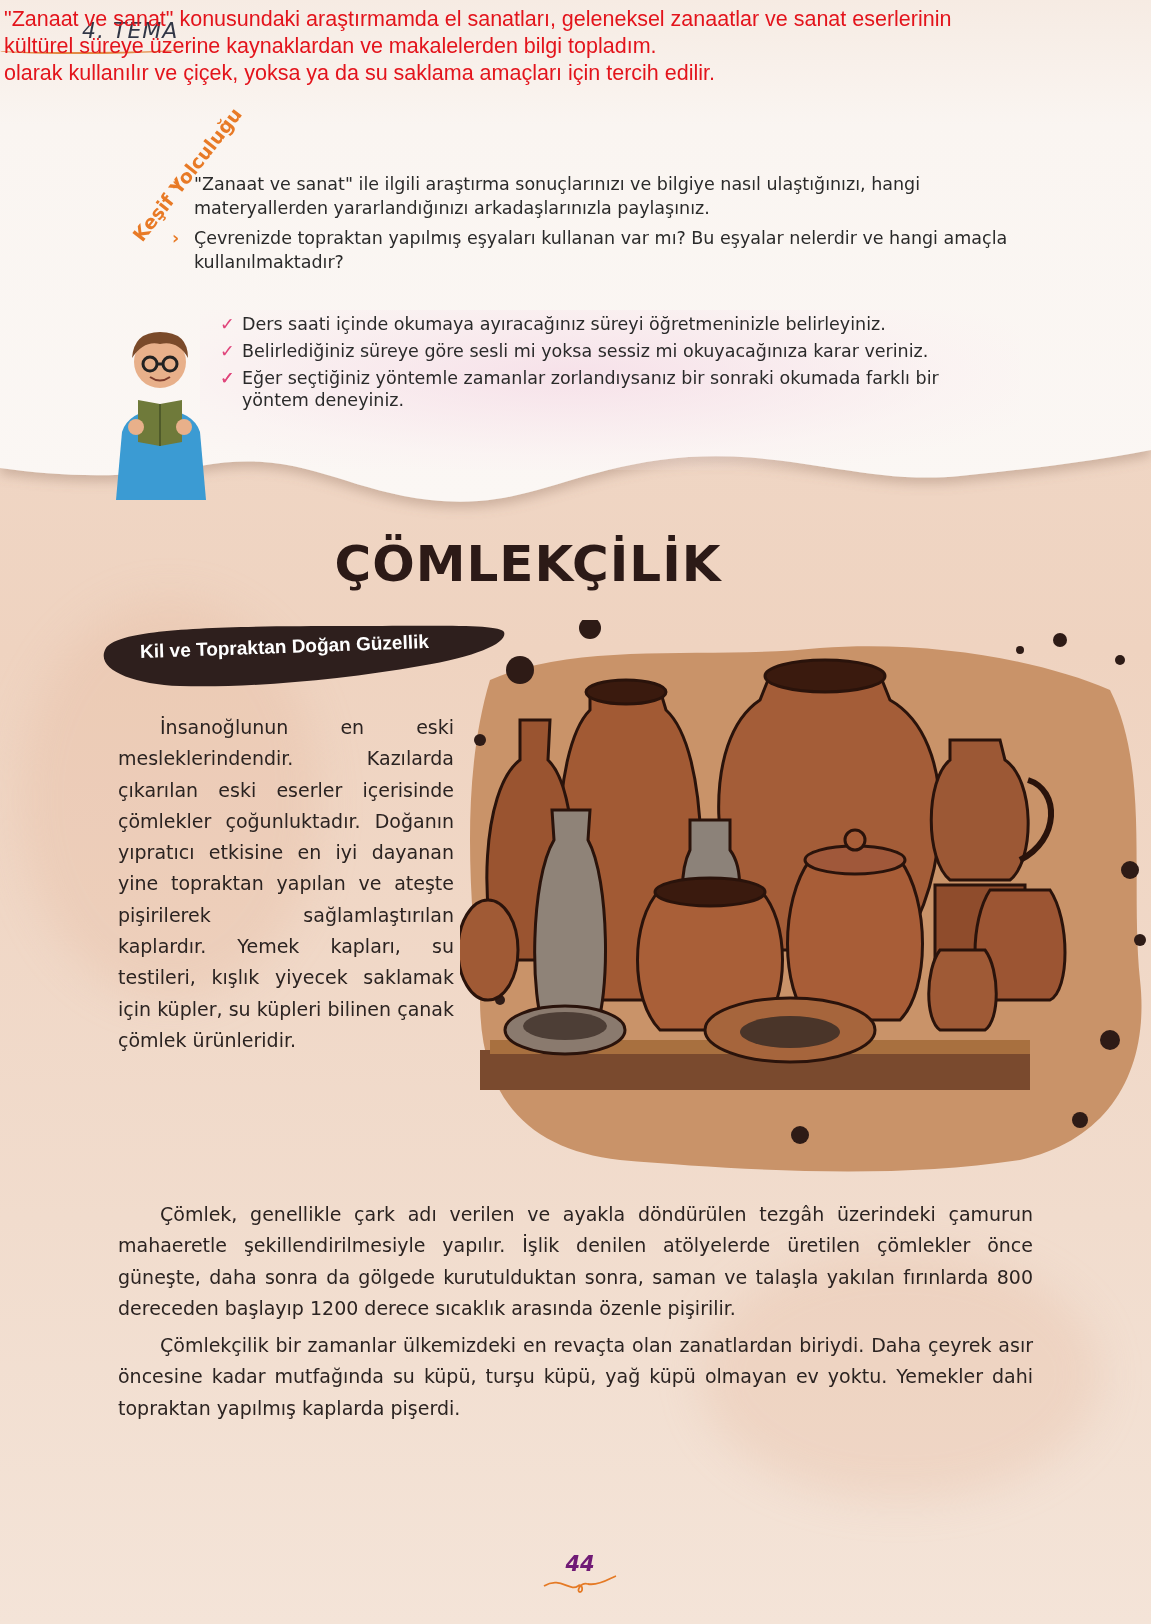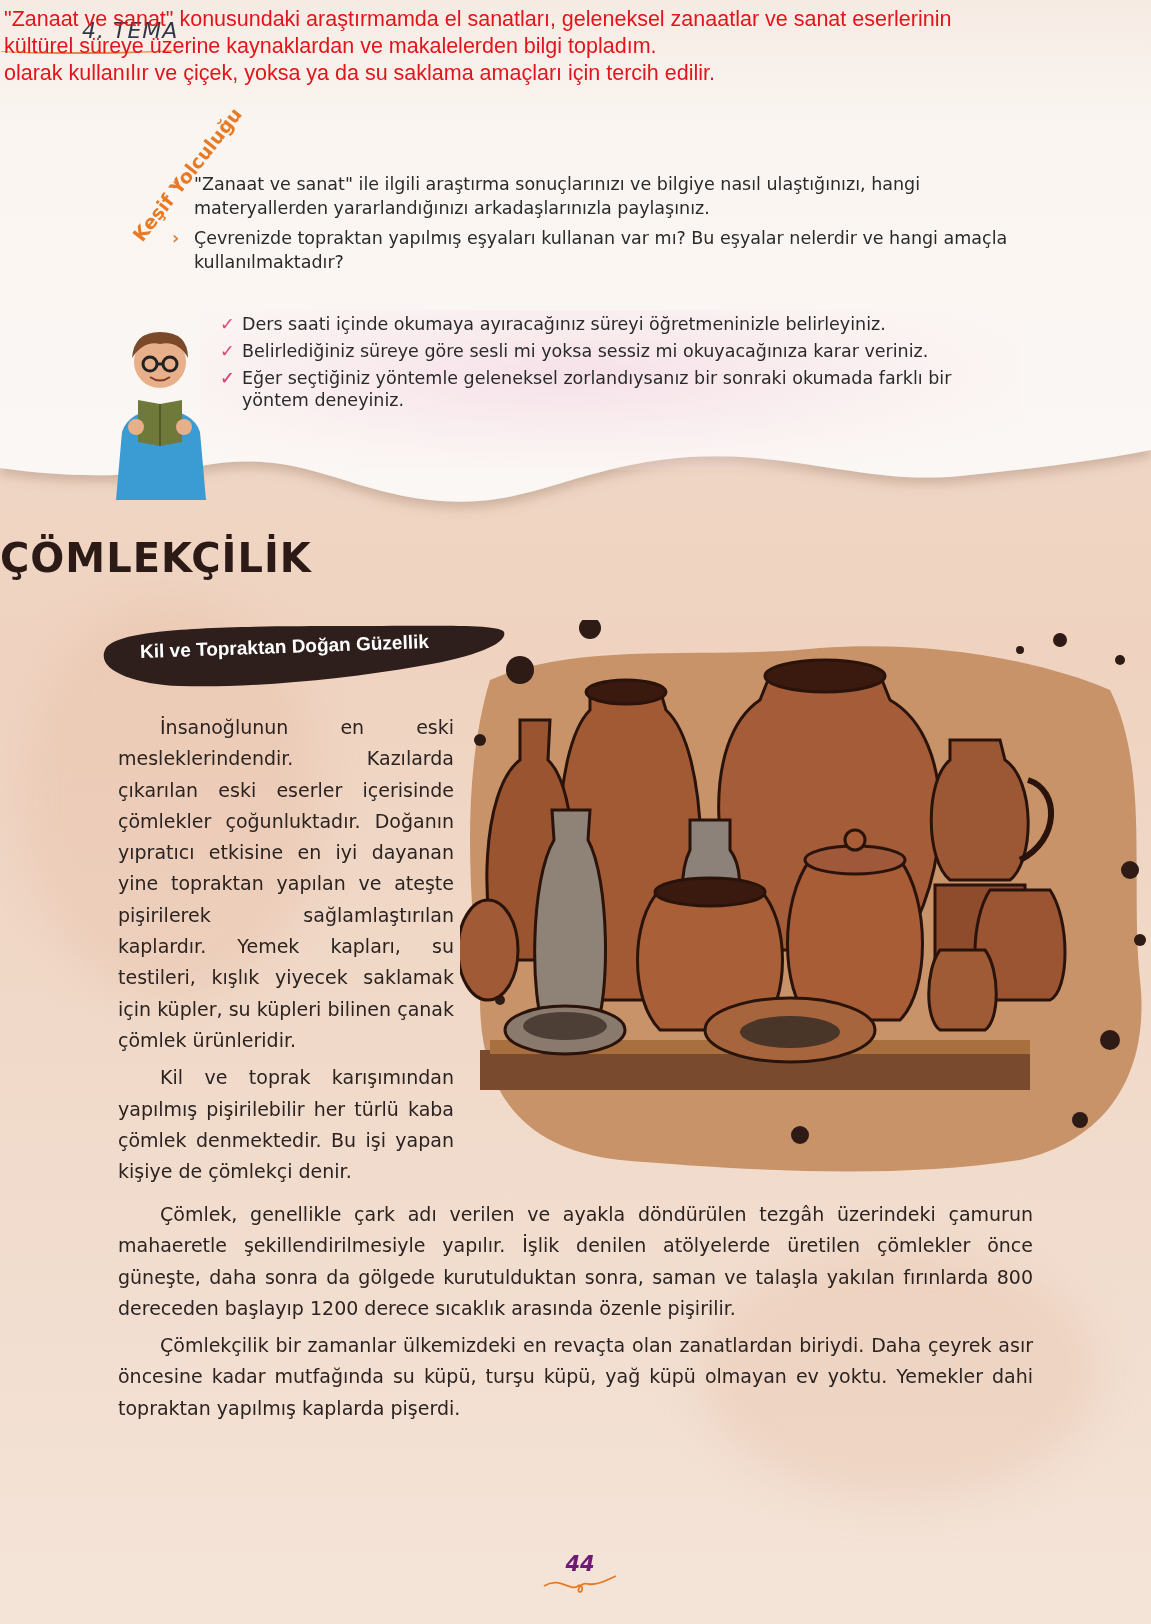--- a/index.html
+++ b/index.html
@@ -64,22 +64,22 @@
     position: relative; padding-left: 24px; margin-bottom: 5px;
     font-size: 17.5px; line-height: 22px; color: #2a2a2a;
   }
   .check-item .check { position: absolute; left: 2px; top: 0; color: #e0457b; }
 
   .boy {
     position: absolute; left: 108px; top: 322px; width: 105px; height: 178px;
   }
 
   .main-title {
-    position: absolute; left: 0; width: 1056px; top: 535px; 
-    font-size: 40px; font-weight: 900; letter-spacing: 1px; color: #2c1a17;
+    position: absolute; left: 0; width: 1056px; top: 535px; text-align: center;
+    font-size: 50px; font-weight: 900; letter-spacing: 1px; color: #2c1a17;
     font-family: "DejaVu Sans", sans-serif;
   }
 
   .subtitle-blob {
     position: absolute; left: 100px; top: 622px; width: 410px; height: 68px;
   }
   .subtitle-text {
     position: absolute; left: 140px; top: 636px;
     color: #ffffff; font-weight: bold; font-size: 19px;
     font-family: "Liberation Sans", sans-serif;
@@ -173,34 +173,33 @@
   </div>
   <div class="check-item">
     <span class="check">✓</span>
     <span>Belirlediğiniz süreye göre sesli mi yoksa sessiz mi okuyacağınıza karar veriniz.</span>
   </div>
   <div class="check-item" style="padding-right:60px;">
     <span class="check">✓</span>
   </div>
   <div class="check-item" style="padding-right:60px;">
     <span class="check">✓</span>
-    <span>Eğer seçtiğiniz yöntemle geleneksel zorlandıysanız bir sonraki okumada farklı bir yöntem deneyiniz.</span>
+    <span>Eğer seçtiğiniz yöntemle zamanlar zorlandıysanız bir sonraki okumada farklı bir yöntem deneyiniz.</span>
   </div>
 </div>
 
 <div class="main-title">ÇÖMLEKÇİLİK</div>
 
 <svg class="subtitle-blob" viewBox="0 0 410 68">
   <path d="M6,26 C20,6 120,4 250,4 C340,4 400,2 404,10 C408,20 380,34 320,44 C240,58 150,66 80,64 C30,62 -6,46 6,26 Z" fill="#2e1f1d"></path>
 </svg>
 <div class="subtitle-text">Kil ve Topraktan Doğan Güzellik</div>
 
 <div class="col-text">
   <p>İnsanoğlunun en eski mesleklerindendir. Kazılarda çıkarılan eski eserler içerisinde çömlekler çoğunluktadır. Doğanın yıpratıcı etkisine en iyi dayanan yine topraktan yapılan ve ateşte pişirilerek sağlamlaştırılan kaplardır. Yemek kapları, su testileri, kışlık yiyecek saklamak için küpler, su küpleri bilinen çanak çömlek ürünleridir.</p>
-  <p>Kil ve toprak karışımından yapılmış pişirilebilir her türlü kaba çömlek denmektedir. Bu işi yapan kişiye de çömlekçi denir.</p>
 </div>
 
 <svg class="pottery" viewBox="0 0 690 560">
   <path d="M30,60 C120,20 250,40 360,28 C470,20 580,40 650,70 C690,150 670,260 680,360 C690,450 650,520 560,540 C430,560 280,550 160,540 C70,530 20,480 20,380 C10,280 0,160 30,60 Z" fill="#c99369"></path>
   <g fill="#2e1b16">
     <circle cx="130" cy="8" r="11"></circle>
       <circle cx="60" cy="50" r="14"></circle>
       <circle cx="20" cy="120" r="6"></circle>
     <circle cx="600" cy="20" r="7"></circle>
       <circle cx="660" cy="40" r="5"></circle>

